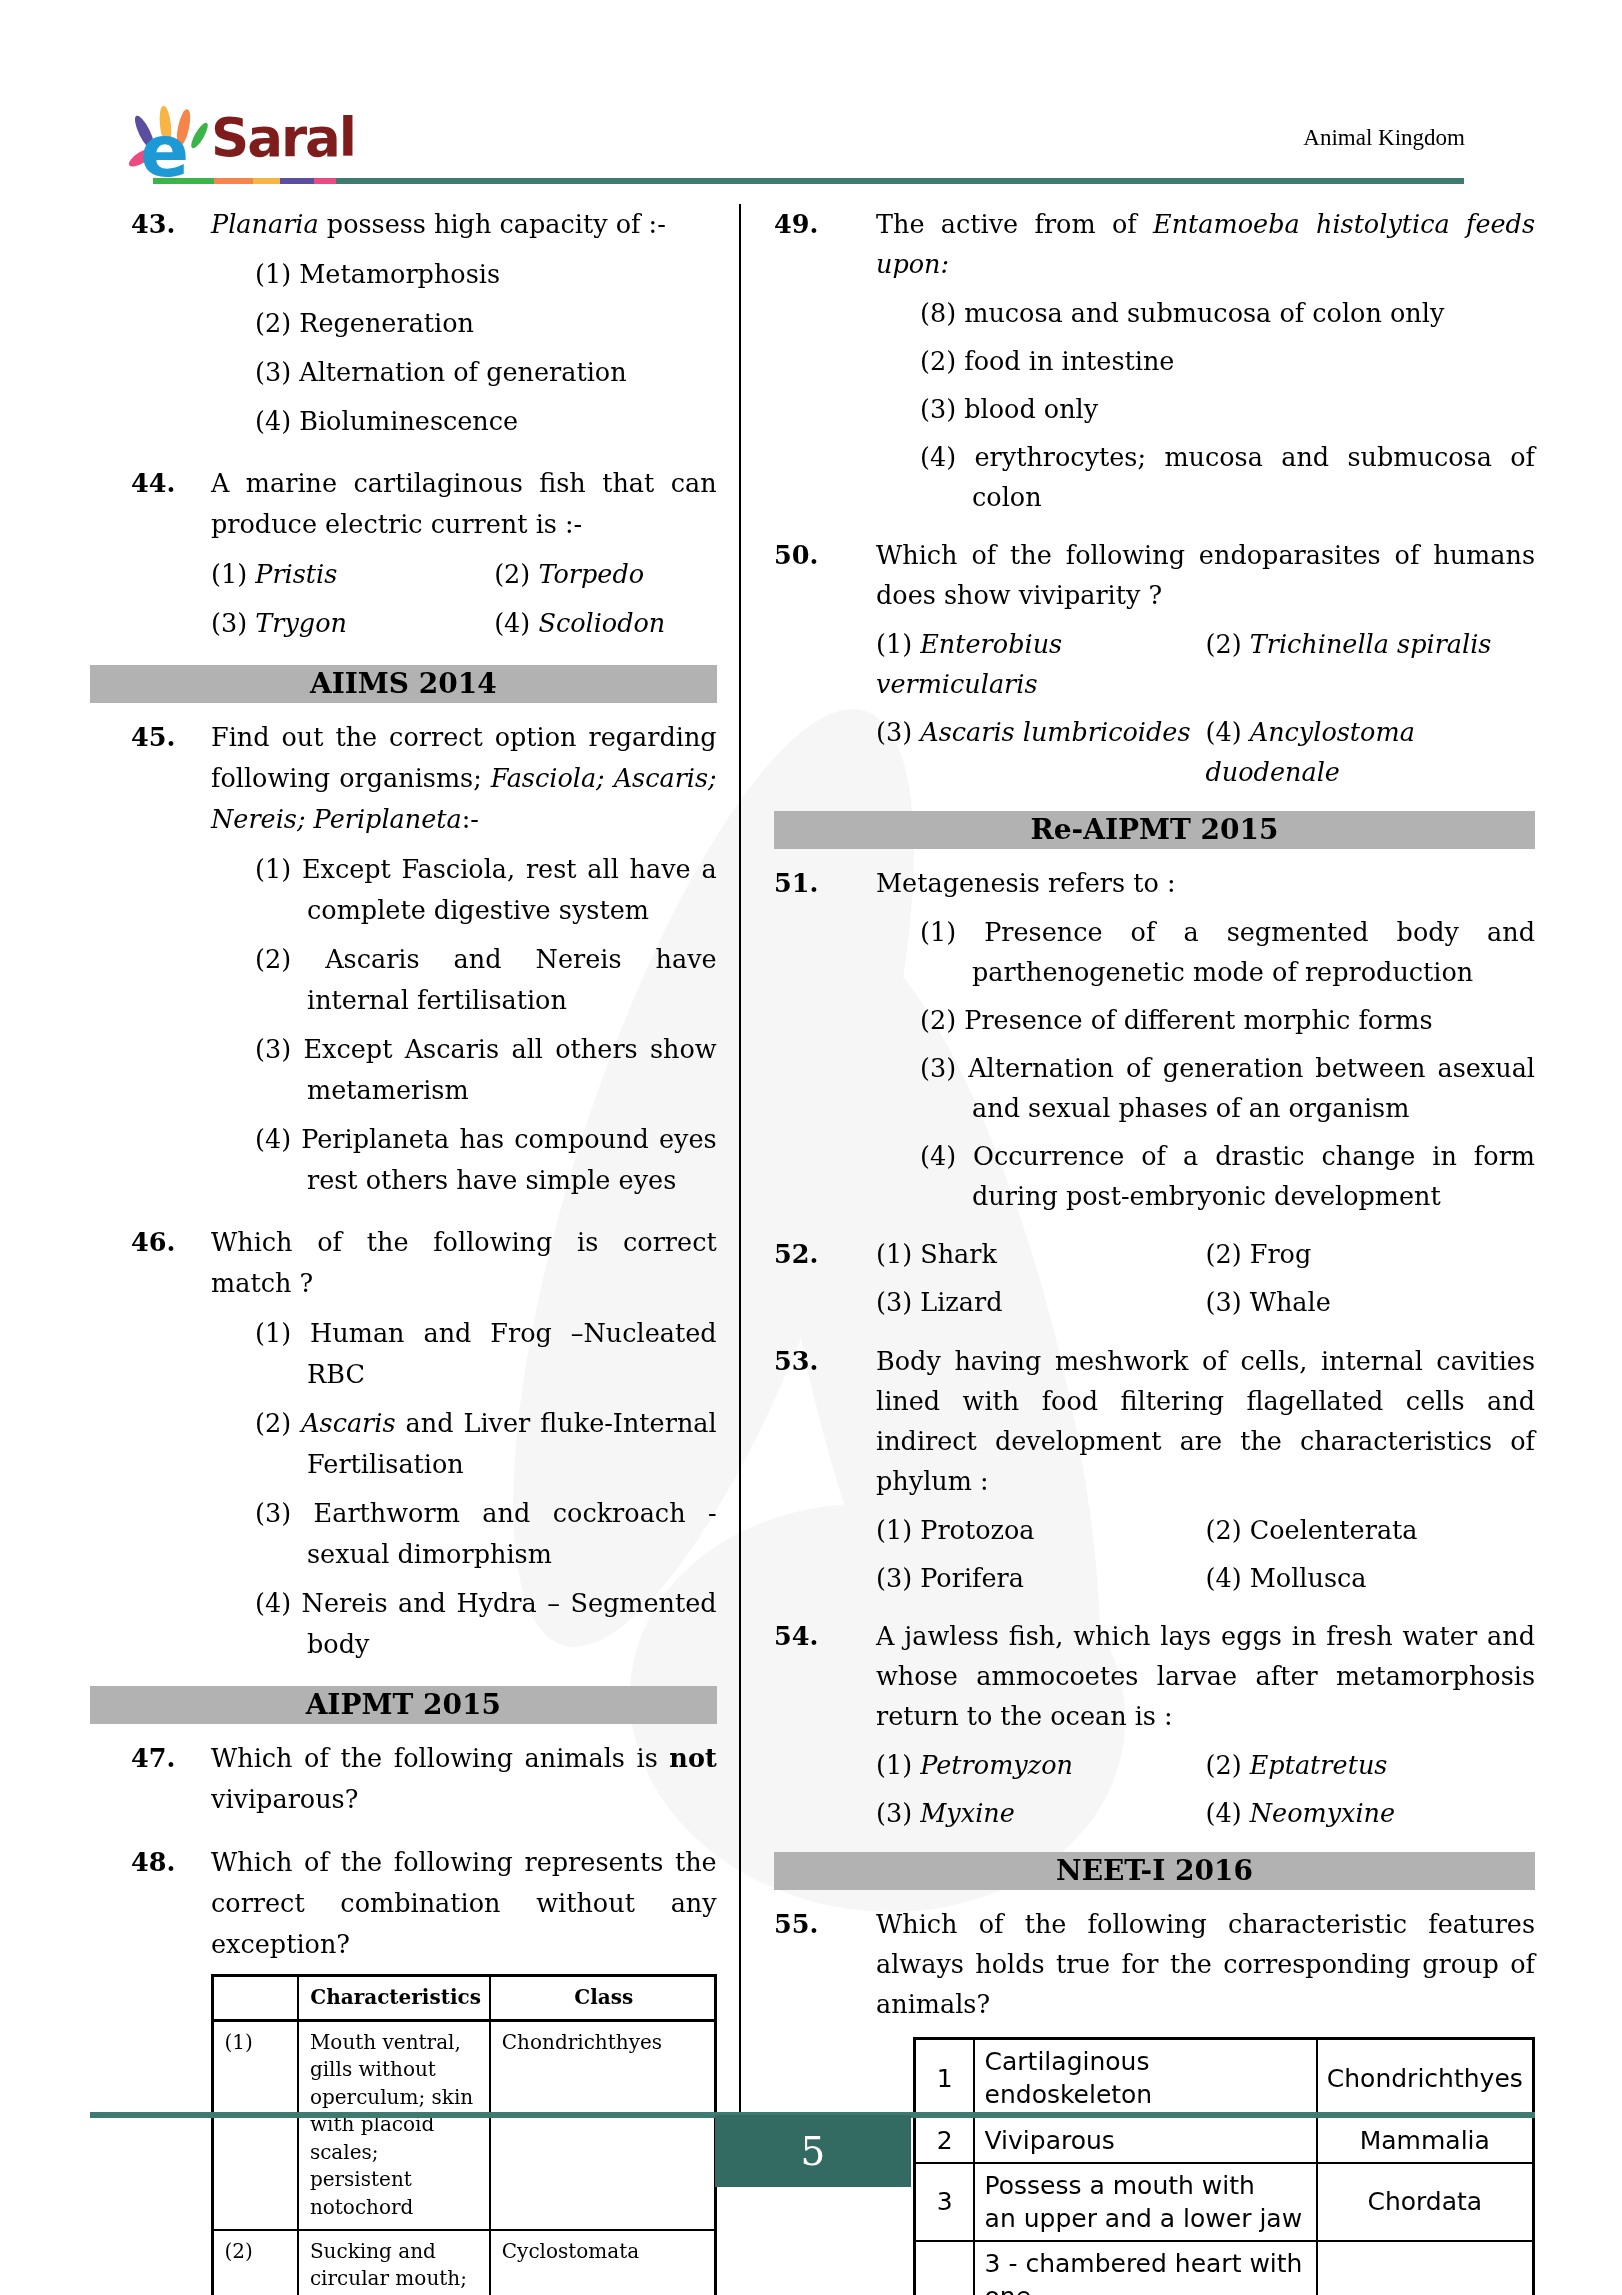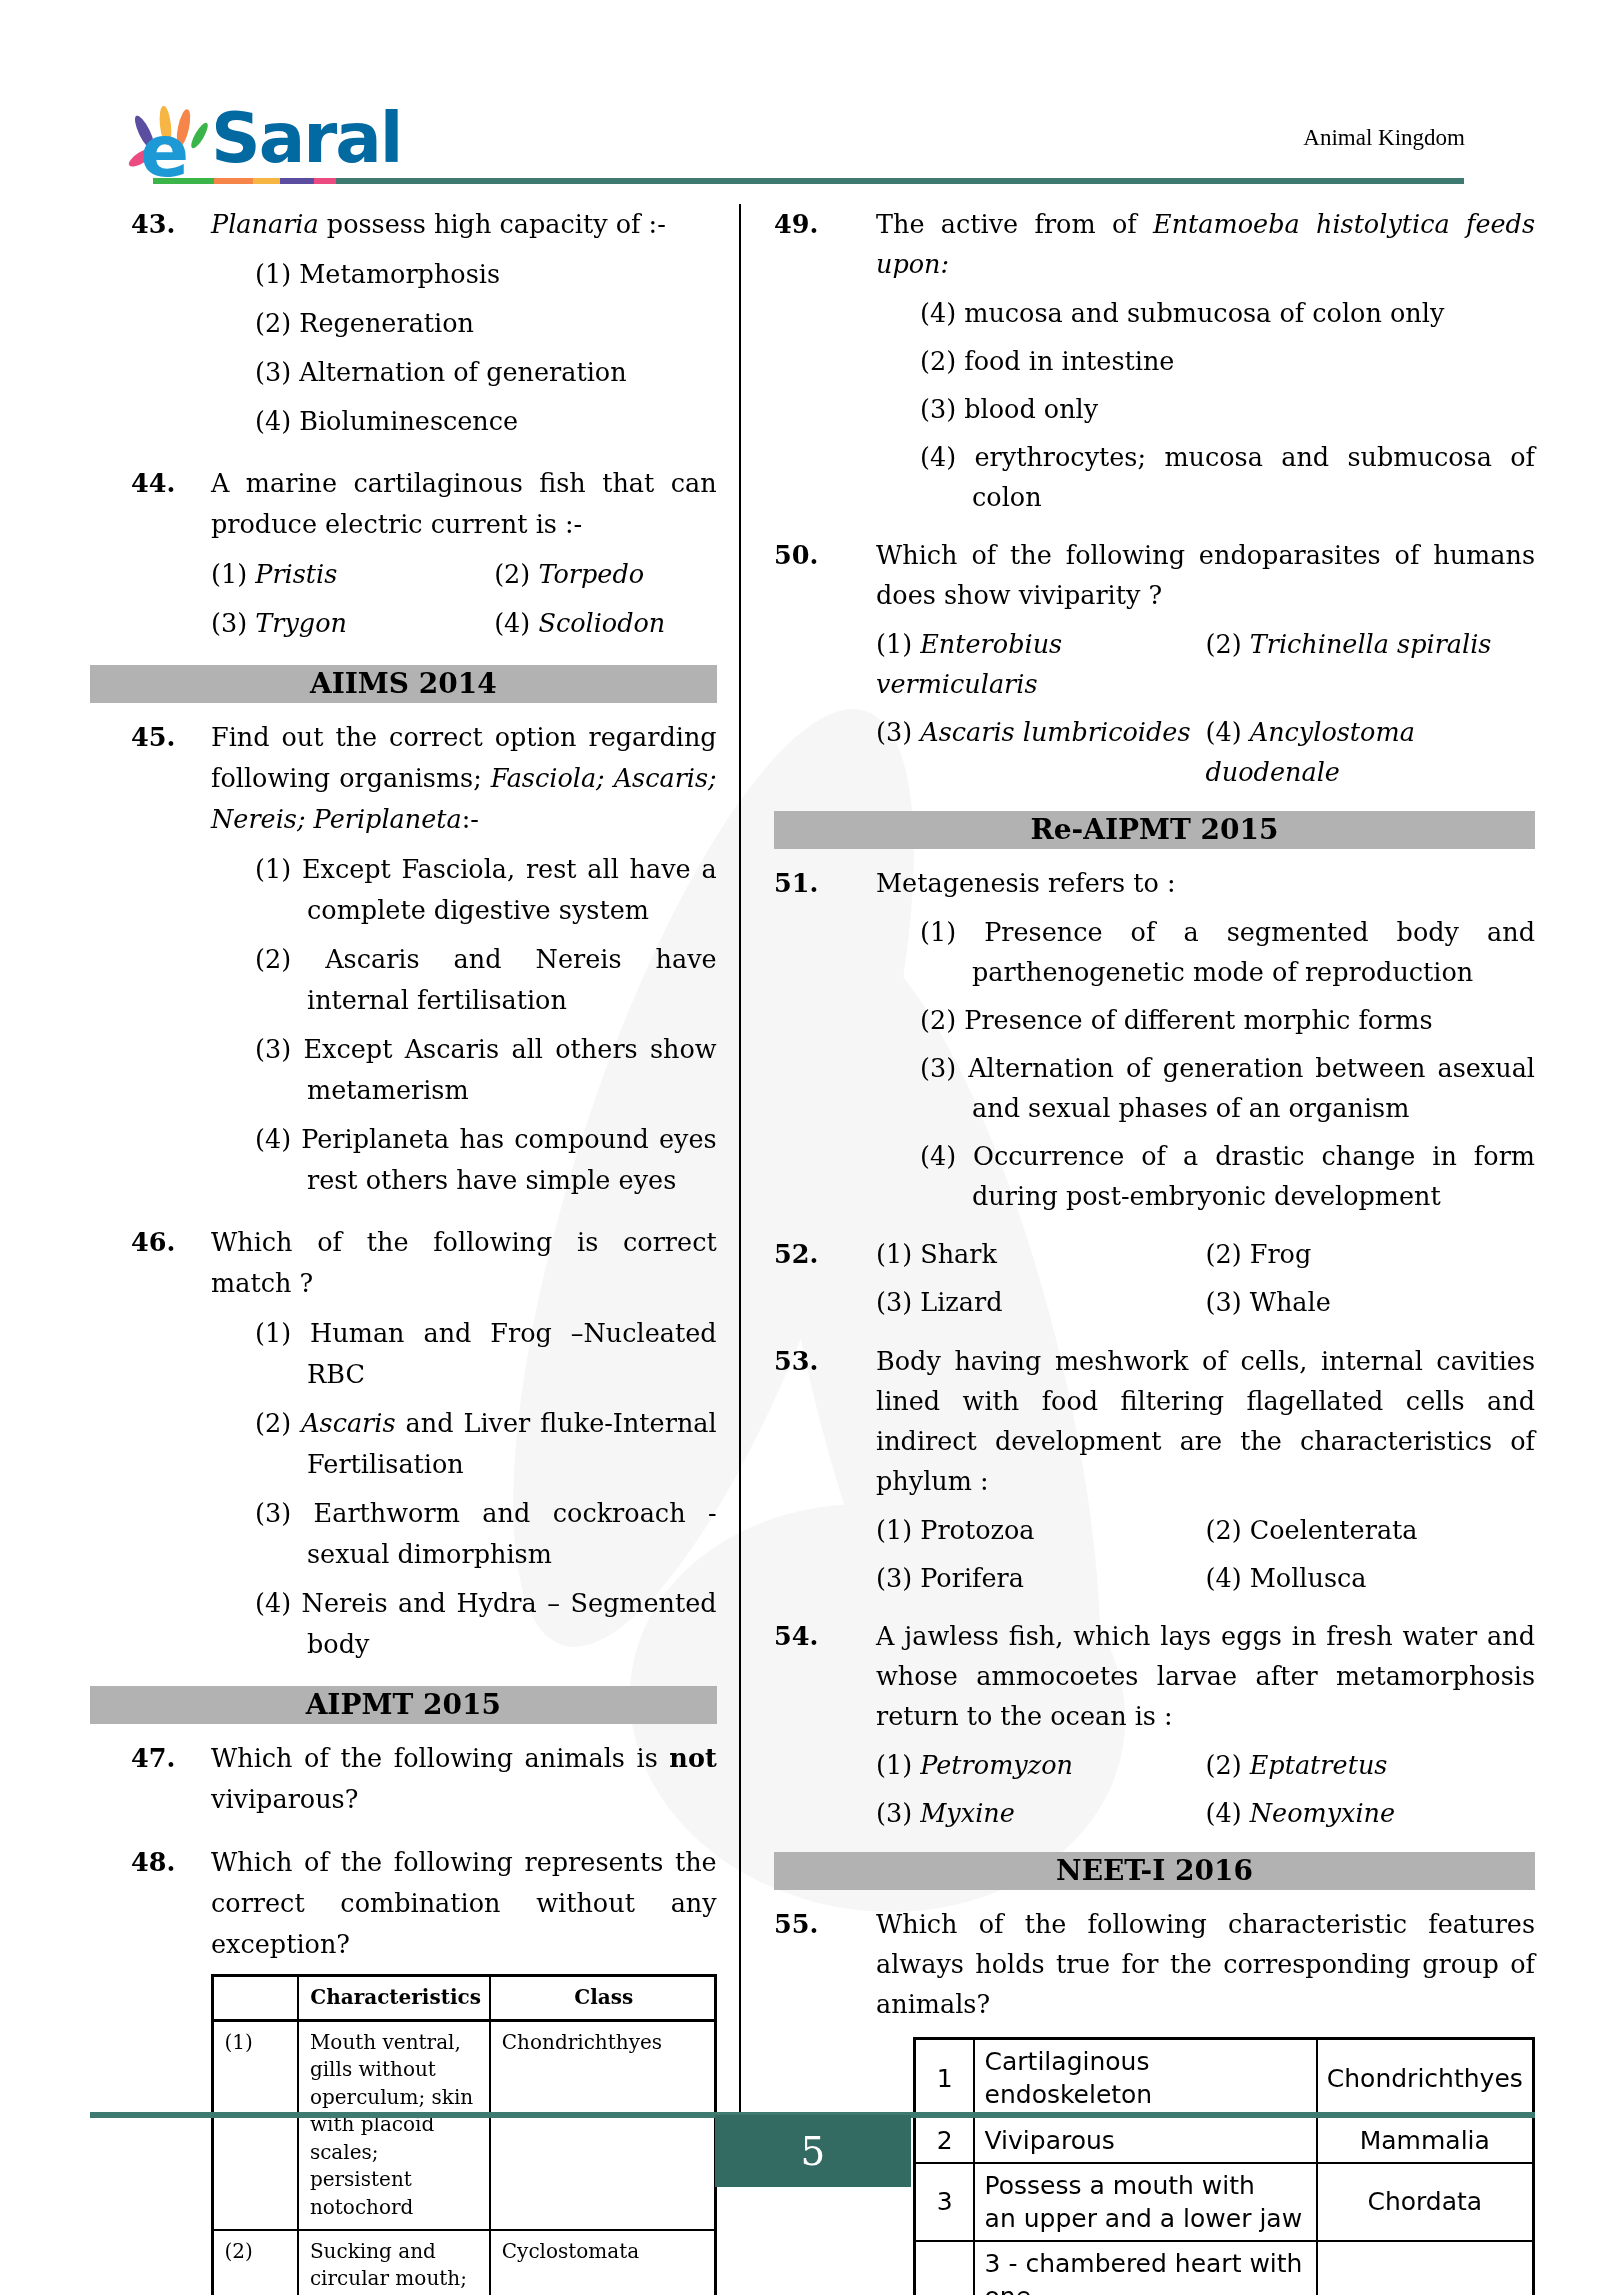--- a/index.html
+++ b/index.html
@@ -9,21 +9,21 @@
   .brand{position:absolute;left:131px;top:110px;width:340px;height:85px;z-index:2;}
   .petal{position:absolute;border-radius:50%;}
   .p-pink{left:-3.9px;top:42px;width:29px;height:11px;background:#ec4b82;transform:rotate(-32deg);}
   .p-purple{left:7.9px;top:3.9px;width:11px;height:37px;background:#5b4ea0;transform:rotate(-26deg);}
   .p-yellow{left:29px;top:-3.9px;width:10.5px;height:39px;background:#f7b643;transform:rotate(-6deg);}
   .p-orange{left:47px;top:-1.3px;width:10.5px;height:37px;background:#f58549;transform:rotate(12deg);}
   .p-green{left:64px;top:10.5px;width:9.2px;height:29px;background:#3bb54a;transform:rotate(30deg);}
   .logo-e{position:absolute;left:9.2px;top:5.2px;font-family:"DejaVu Sans",sans-serif;font-weight:700;
           font-size:72px;line-height:72px;color:#1d9ad6;}
   .brand-name{position:absolute;left:80px;top:-10.5px;font-family:"DejaVu Sans",sans-serif;font-weight:700;
-          font-size:69px;line-height:76px;color:#0369a1;letter-spacing:-2px;}
+          font-size:53px;line-height:76px;color:#7f1d1d;letter-spacing:-2px;}
   .page-title{position:absolute;top:119px;left:942px;width:523px;text-align:right;z-index:2;
           font-family:"Liberation Serif",serif;font-size:23px;line-height:38px;color:#000;}
   .header-rule{position:absolute;left:153px;top:178px;width:1311px;height:5.9px;display:flex;z-index:2;}
   .seg{height:100%;}
   .sg1{width:61px;background:#3bb54a;}
   .sg2{width:39px;background:#f58549;}
   .sg3{width:27px;background:#f7b643;}
   .sg4{width:34px;background:#5b4ea0;}
   .sg5{width:22px;background:#ec4b82;}
   .sg-teal{flex:1;background:#3f7a70;}
@@ -189,21 +189,21 @@
           </div>
         </div>
       </section>
     <div class="divider"></div>
     <section class="col col-right" id="col-right">
         <div class="question">
           <div class="qnum">49.</div>
           <div class="qbody">
             <div class="qtitle"><span>The active from of </span><span class="it ">Entamoeba histolytica feeds upon:</span></div>
             <div class="options stack">
-              <div class="option"><span>(4) mucosa and submucosa of colon only</span></div>
+              <div class="option"><span>(8) mucosa and submucosa of colon only</span></div>
               <div class="option"><span>(2) food in intestine</span></div>
               <div class="option"><span>(3) blood only</span></div>
               <div class="option"><span>(4) erythrocytes; mucosa and submucosa of colon</span></div>
             </div>
           </div>
         </div>
         <div class="question">
           <div class="qnum">50.</div>
           <div class="qbody">
             <div class="qtitle"><span>Which of the following endoparasites of humans does show viviparity ?</span></div>

